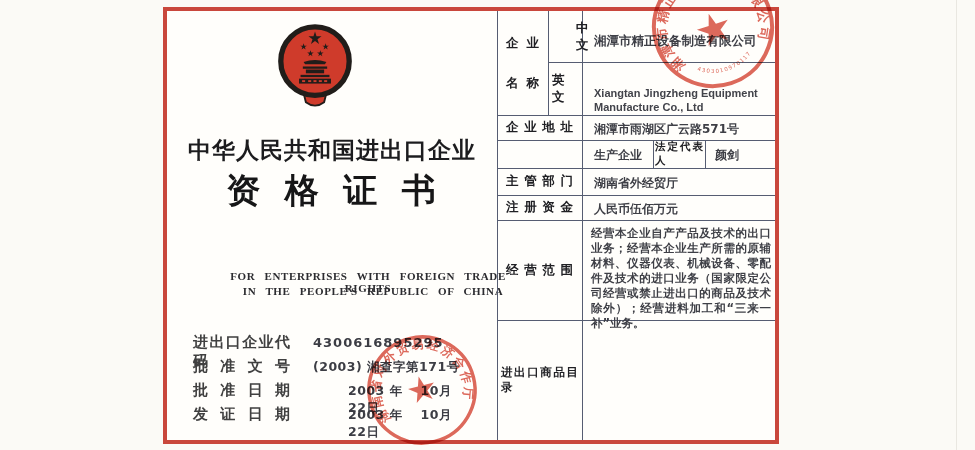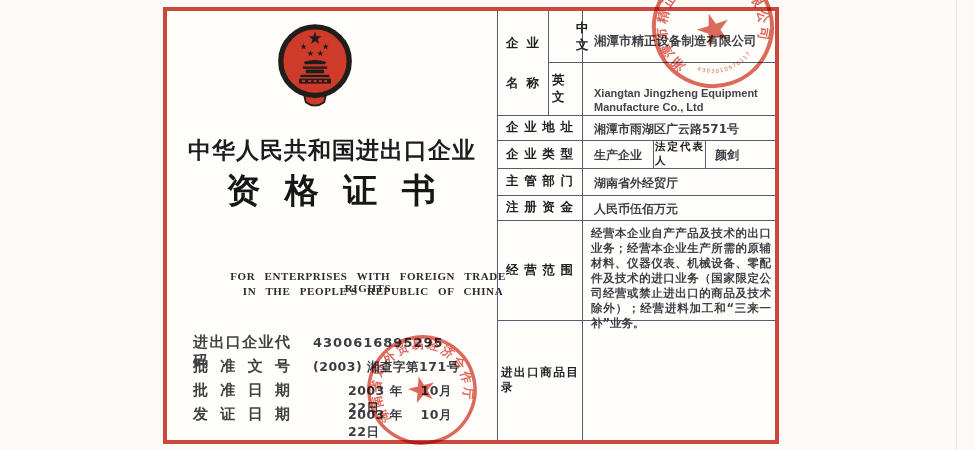--- a/index.html
+++ b/index.html
@@ -153,23 +153,20 @@
     </div>
     <div class="tval" style="left:427px;top:22px;font-size:12.5px;">湘潭市精正设备制造有限公司</div>
     <div class="tval tval-en" style="left:427px;top:76px;">Xiangtan Jingzheng Equipment</div>
     <div class="tval tval-en" style="left:427px;top:89.5px;">Manufacture Co., Ltd</div>
 
     <div class="tcell" style="left:330px;top:104px;width:85px;height:25px;">
       <span class="tlabel">企 业 地 址</span>
     </div>
     <div class="tval" style="left:427px;top:110px;">湘潭市雨湖区广云路571号</div>
 
-    <div class="tcell" style="left:330px;top:129px;width:85px;height:28px;">
-      <span class="tlabel">企 业 类 型</span>
-    </div>
     <div class="tval" style="left:427px;top:136px;">生产企业</div>
     <div class="tcell" style="left:486px;top:129px;width:52px;height:28px;">
       <span class="tlabel" style="padding:0 2px;font-size:10.5px;">法定代表人</span>
     </div>
     <div class="tval" style="left:548px;top:136px;">颜剑</div>
 
     <div class="tcell" style="left:330px;top:157px;width:85px;height:27px;">
       <span class="tlabel">主 管 部 门</span>
     </div>
     <div class="tval" style="left:427px;top:164px;">湖南省外经贸厅</div>

